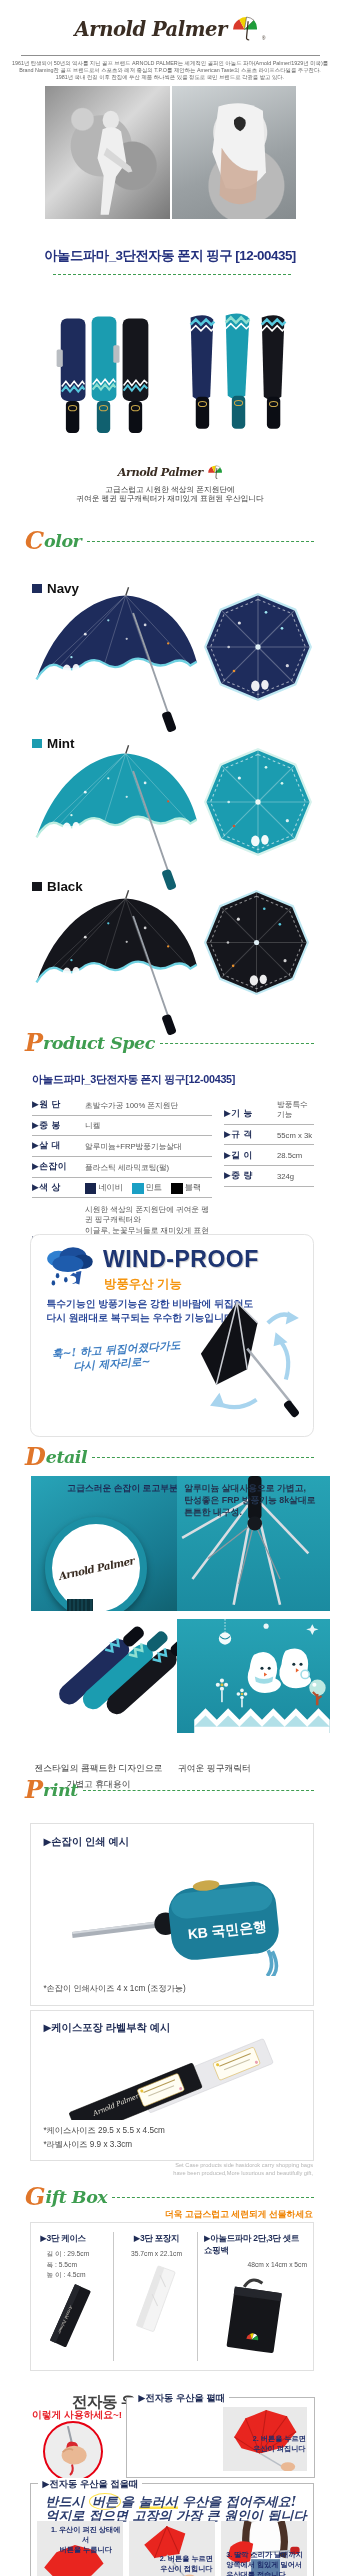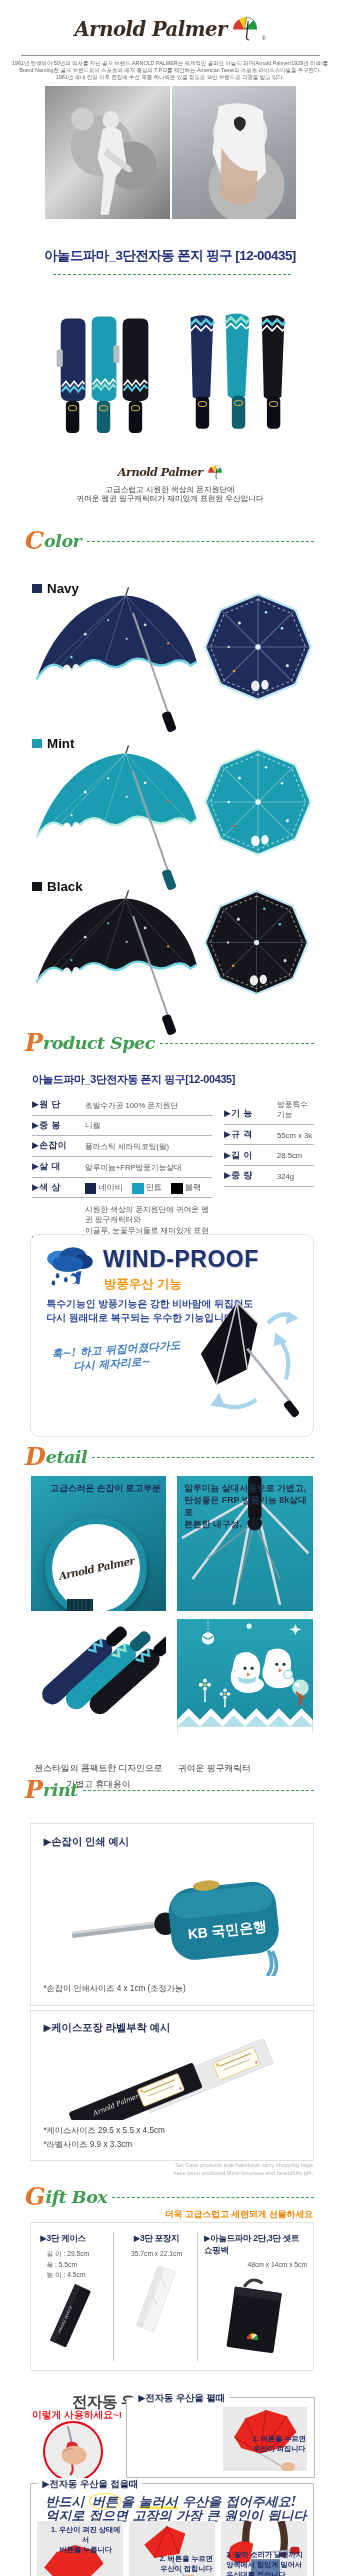--- a/index.html
+++ b/index.html
@@ -52,21 +52,21 @@
   .swatch i{width:11.3px;height:11.3px;display:inline-block;margin-right:2.1px;}
 
   
   .wbox{border:1px solid #e3e3e3;border-radius:9.3px;background:#fff;}
   .wp-title{font-size:23px;font-weight:bold;color:#1e3572;letter-spacing:0.5px;text-shadow:1px 1px 1px #c9c9c9;}
   .wp-sub{font-size:12.4px;font-weight:bold;color:#f5950f;}
   .wp-desc{font-size:9.8px;font-weight:bold;color:#2d4a9a;line-height:14px;}
   .wp-hand{font-size:10.8px;font-weight:bold;color:#3f7ec2;transform:rotate(-4deg);font-family:"DejaVu Serif",serif;font-style:italic;}
 
   
-  .tile{overflow:hidden;position:absolute;}
+  .tile{overflow:hidden;position:absolute;padding-left:17px;}
   .teal-bg{background:linear-gradient(150deg,#28a4b8,#17798f 70%,#10606f);}
   .teal-bg2{background:linear-gradient(180deg,#27a3b5,#1b8ba0);}
   .tile-cap{font-size:8.8px;font-weight:bold;color:#1e2b55;}
   .under-cap{font-size:8.8px;color:#3c3c3c;line-height:16px;margin-top:20px;}
 
   
   .pbox{border:1px solid #e0e0e0;background:#fff;}
   .pbox-title{font-size:10.3px;font-weight:bold;color:#1e2b55;}
   .pnote{font-size:8.2px;color:#444;}
   .engnote{font-size:5.7px;color:#b5b5b5;line-height:7.7px;text-align:right;}
@@ -358,26 +358,26 @@
   <div class="abs" style="left:32px;top:1095px;width:180px;">
     <div class="srow">
         <span class="slabel">▶원  단</span>
         <span class="sval">초발수가공 100% 폰지원단</span>
       </div>
     <div class="srow">
         <span class="slabel">▶중  봉</span>
         <span class="sval">니켈</span>
       </div>
     <div class="srow">
+        <span class="slabel">▶살  대</span>
+        <span class="sval">알루미늄+FRP방풍기능살대</span>
+      </div>
+    <div class="srow">
         <span class="slabel">▶손잡이</span>
         <span class="sval">플라스틱 세라믹코팅(펄)</span>
-      </div>
-    <div class="srow">
-        <span class="slabel">▶살  대</span>
-        <span class="sval">알루미늄+FRP방풍기능살대</span>
       </div>
     <div class="srow">
       <span class="slabel">▶색  상</span>
       <span class="sval" style="display:flex;align-items:center;">
         <span class="swatch">
             <i style="background:#18254e;"></i>
             <span>네이비</span>
           </span>
         <span class="swatch">
             <i style="background:#1a9fc4;"></i>

